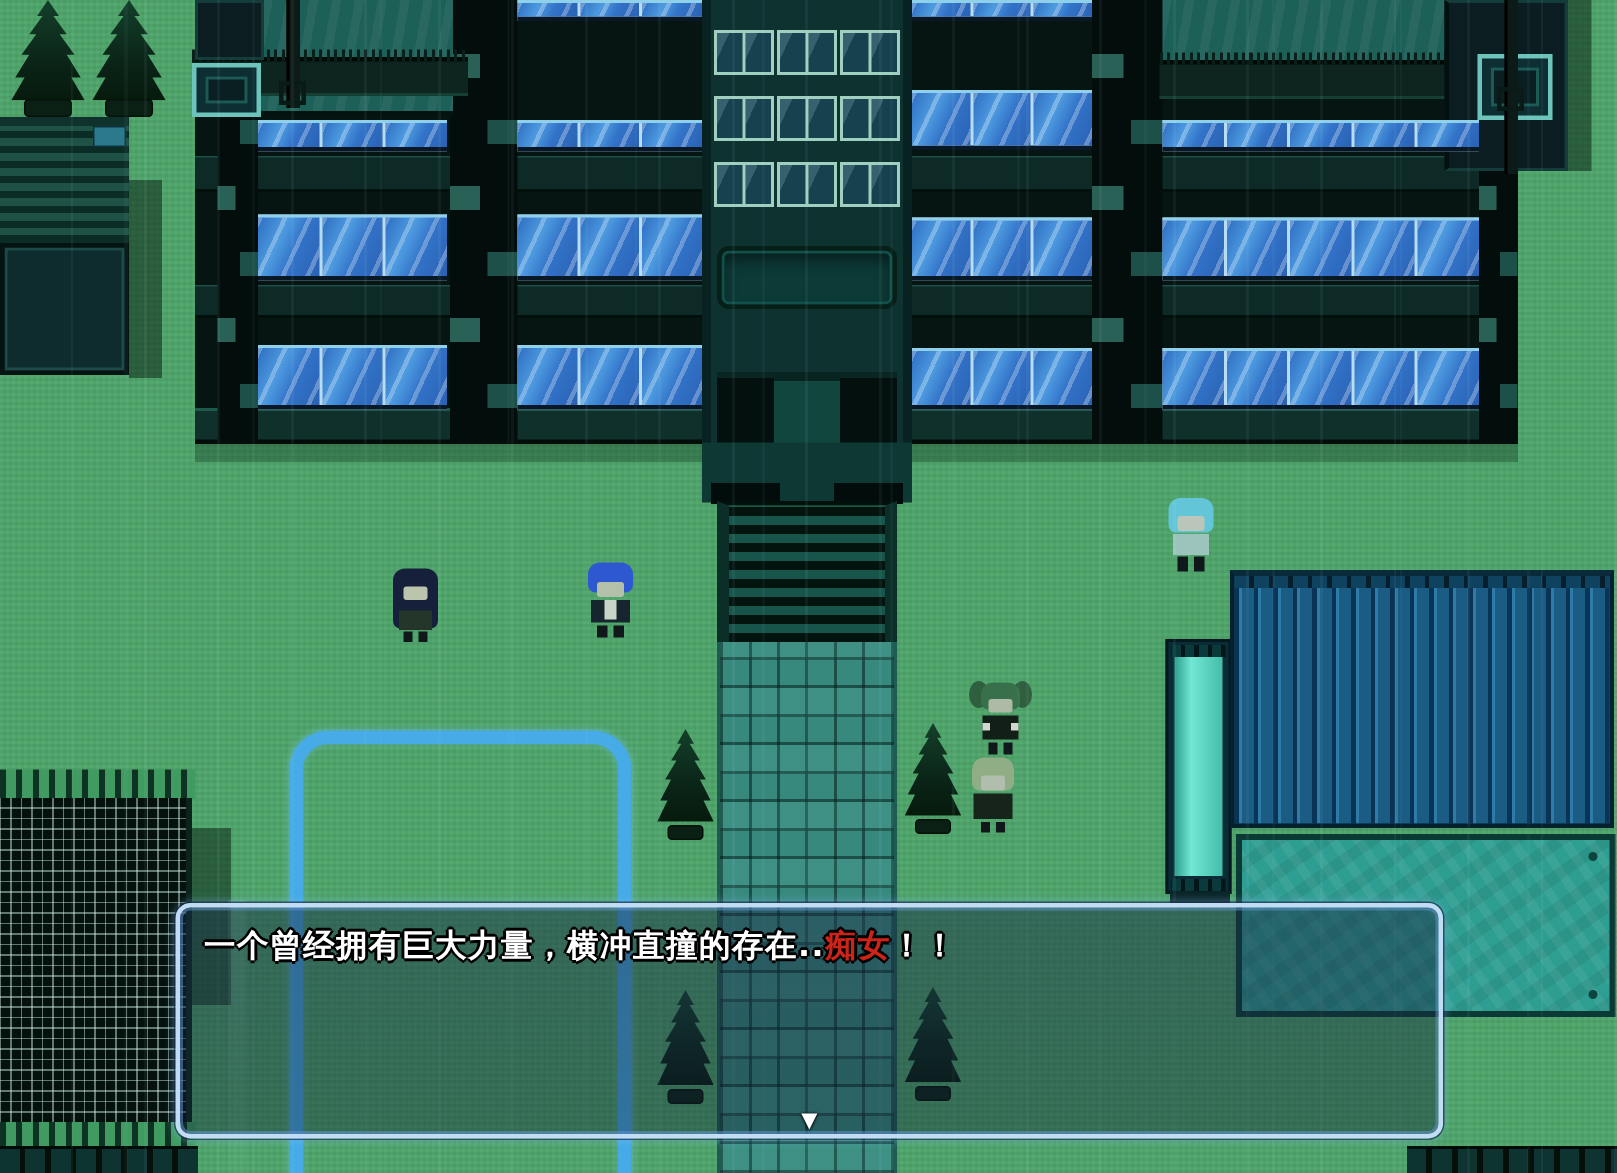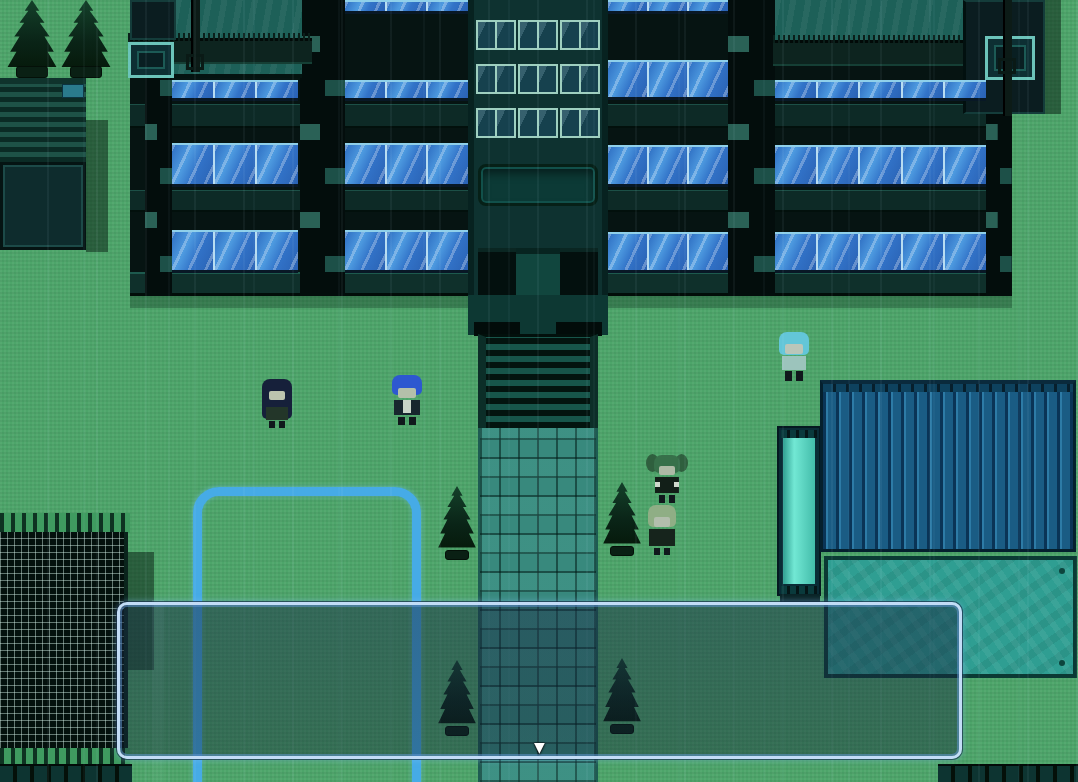--- a/index.html
+++ b/index.html
@@ -373,16 +373,19 @@
     <div class="fc" style="left:9px;top:13px;width:16px;height:10px;background:#b2bead;"></div>
     <div style="left:4px;top:25px;width:26px;height:17px;background:#16241c;"></div>
     <div class="lg" style="left:9px;top:44px;width:6px;height:7px;"></div>
     <div class="lg" style="left:19px;top:44px;width:6px;height:7px;"></div>
   </div>
 
   <div class="abs beam" style="left:152px;top:600px;width:12px;height:182px;"></div>
   <div class="abs rain" style="left:0;top:0;width:1078px;height:782px;"></div>
 
   <div class="abs dialog" style="left:117px;top:602px;width:845px;height:157px;">
+    <div class="dlg-text">
+      <span>一个曾经拥有巨大力量，横冲直撞的存在..</span><span class="red">痴女</span><span>！！</span>
+    </div>
     <div class="dlg-arrow">▼</div>
   </div>
 
 </div>
 
 </body></html>

